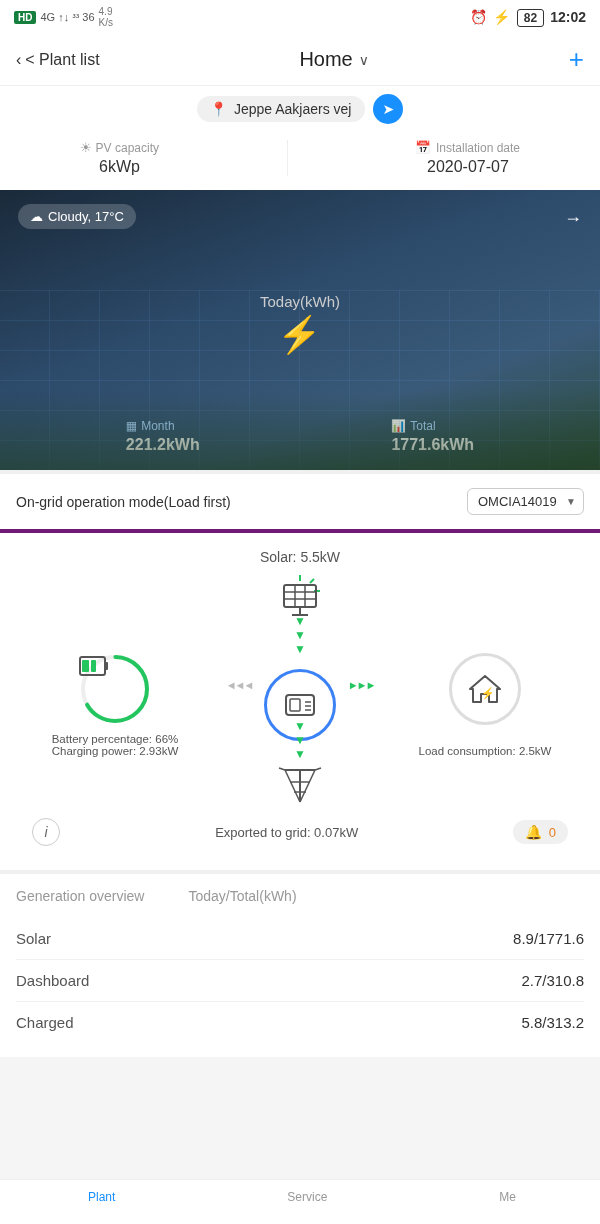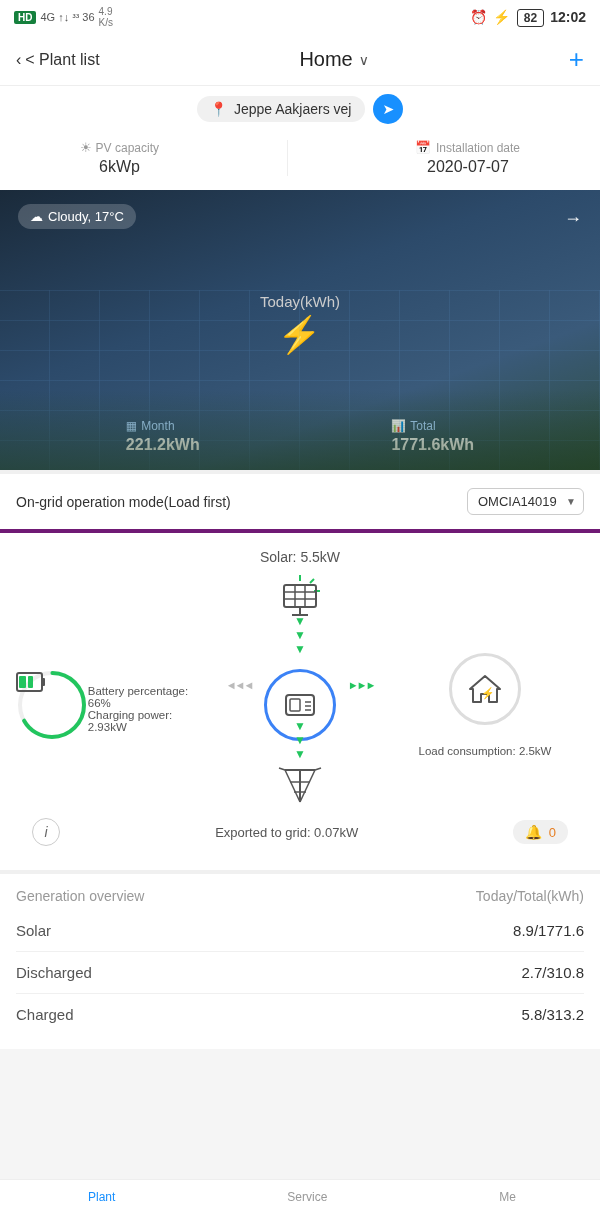--- a/index.html
+++ b/index.html
@@ -255,22 +255,23 @@
     }
 
     
     .gen-section {
       background: #fff;
       border-top: 4px solid #f0f0f0;
       padding: 14px 16px;
     }
     .gen-header {
       display: flex;
-      justify-content: space-between;
-      margin-bottom: 6px;
+      justify-content: flex-start;
+      margin-bottom: 14px;
+      gap: 44px;
     }
     .gen-title { font-size: 14px; color: #999; }
     .gen-units { font-size: 14px; color: #999; }
     .gen-row {
       display: flex;
       justify-content: space-between;
       align-items: center;
       padding: 12px 0;
       border-bottom: 1px solid #f0f0f0;
     }
@@ -450,21 +451,21 @@
   </div>
 
   <div class="energy-arrow-v">
     <span class="arrow-down">▼</span>
     <span class="arrow-down">▼</span>
     <span class="arrow-down">▼</span>
   </div>
 
   <div class="energy-row" style="gap:0;">
 
-    <div style="display:flex;flex-direction:row;align-items:center;flex:1;">
+    <div style="display:flex;flex-direction:column;align-items:center;flex:1;">
       <div class="battery-circle-wrap">
         <svg width="72" height="72" viewBox="0 0 72 72">
           <circle cx="36" cy="36" r="32" fill="none" stroke="#eee" stroke-width="4"></circle>
 
           <circle cx="36" cy="36" r="32" fill="none" stroke="#22c55e" stroke-width="4" stroke-dasharray="134 67" stroke-dashoffset="50" stroke-linecap="round"></circle>
         </svg>
         <div class="battery-inner">
           <svg width="30" height="26" viewBox="0 0 30 26">
             <rect x="1" y="4" width="25" height="18" rx="2" fill="none" stroke="#555" stroke-width="2"></rect>
             <rect x="26" y="9" width="3" height="8" rx="1" fill="#555"></rect>
@@ -552,21 +553,21 @@
   <div class="gen-header">
     <div class="gen-title">Generation overview</div>
     <div class="gen-units">Today/Total(kWh)</div>
   </div>
   <div id="gen-rows">
       <div class="gen-row">
       <span class="gen-row-label">Solar</span>
       <span class="gen-row-value">8.9/1771.6</span>
     </div>
       <div class="gen-row">
-      <span class="gen-row-label">Discharged</span>
+      <span class="gen-row-label">Dashboard</span>
       <span class="gen-row-value">2.7/310.8</span>
     </div>
       <div class="gen-row">
       <span class="gen-row-label">Charged</span>
       <span class="gen-row-value">5.8/313.2</span>
     </div>
     </div>
 </div>
 
 <div class="nav-spacer"></div>

